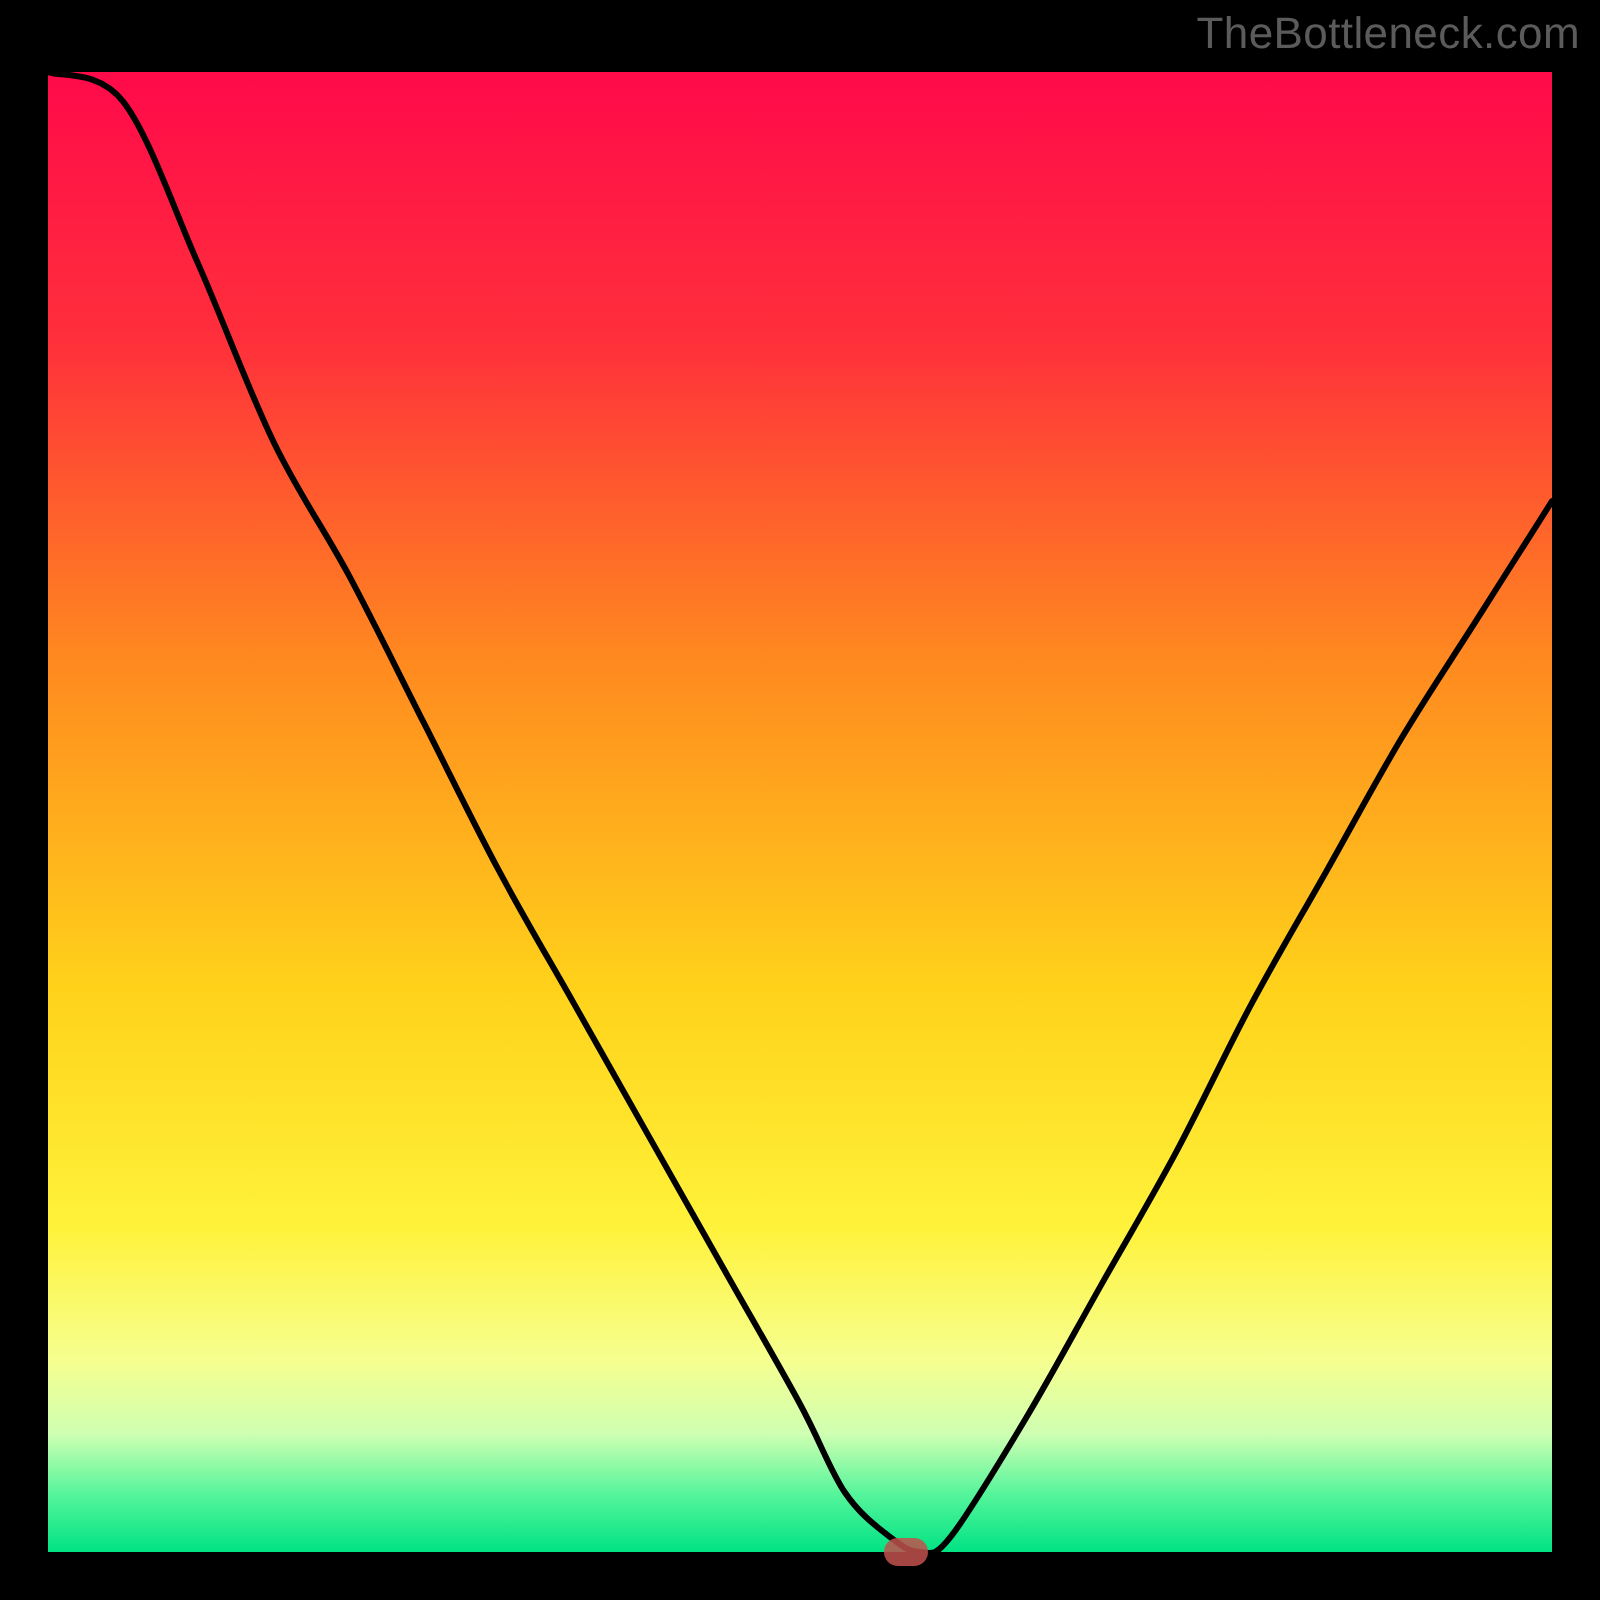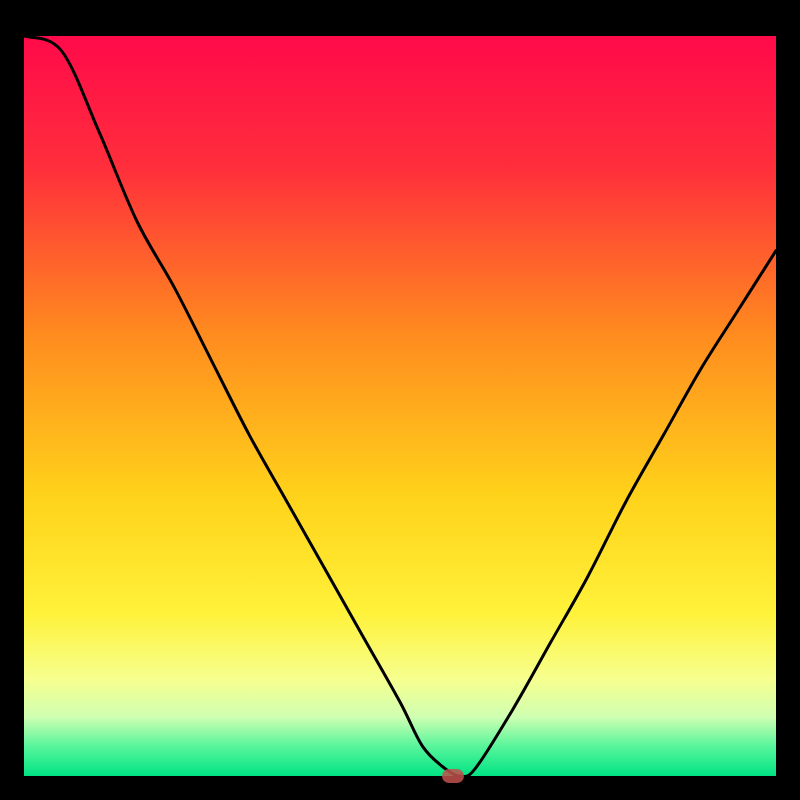--- a/index.html
+++ b/index.html
@@ -43,20 +43,21 @@
     width: 22px;
     height: 14px;
     border-radius: 7px;
     transform: translate(-50%, -50%);
   }
 </style>
 </head>
 <body>
 <div class="stage">
 
+  <div class="watermark">TheBottleneck.com</div>
 
   <div class="plot-frame" id="plot-frame" style="left: 19px; top: 31px; width: 762px; height: 750px; border-color: rgb(0, 0, 0);">
     <div class="gradient" id="gradient" style="left: 0px; top: 0px; width: 752px; height: 740px; background: linear-gradient(rgb(255, 10, 74) 0%, rgb(255, 47, 59) 18%, rgb(255, 138, 31) 40%, rgb(255, 210, 26) 62%, rgb(255, 242, 58) 78%, rgb(246, 255, 143) 87%, rgb(207, 255, 178) 92%, rgb(88, 245, 155) 96%, rgb(0, 227, 132) 100%);"></div>
     <svg class="curve" id="curve-svg" width="752" height="740" viewBox="0 0 752 740">
         <path d="M 0 0 C 6.266666666666667 2.466666666666678, 25.06666666666667 -1.2333333333332739, 37.6 14.800000000000068 C 50.13333333333333 30.83333333333341, 62.66666666666667 67.83333333333339, 75.2 96.20000000000005 C 87.73333333333333 124.5666666666667, 100.26666666666667 159.10000000000002, 112.8 185 C 125.33333333333333 210.89999999999998, 137.86666666666667 228.16666666666663, 150.4 251.59999999999997 C 162.93333333333334 275.0333333333333, 175.46666666666667 300.9333333333333, 188 325.59999999999997 C 200.53333333333333 350.26666666666665, 213.06666666666666 376.16666666666663, 225.6 399.59999999999997 C 238.13333333333333 423.0333333333333, 250.66666666666666 444, 263.2 466.2 C 275.73333333333335 488.4, 288.26666666666665 510.59999999999997, 300.8 532.8 C 313.33333333333337 555, 325.8666666666667 577.1999999999999, 338.40000000000003 599.4 C 350.9333333333334 621.6, 365.97333333333336 647.5, 376 666 C 386.02666666666664 684.5, 391.03999999999996 699.3, 398.56 710.4 C 406.08000000000004 721.5, 414.8533333333334 727.6666666666667, 421.12000000000006 732.6 C 427.3866666666667 737.5333333333333, 431.14666666666665 740, 436.15999999999997 740 C 441.1733333333333 740, 442.4266666666666 743.7, 451.2 732.6 C 459.97333333333336 721.5, 476.26666666666665 694.3666666666667, 488.8 673.4 C 501.33333333333337 652.4333333333333, 513.8666666666667 629, 526.4 606.8 C 538.9333333333333 584.5999999999999, 551.4666666666667 563.6333333333333, 564 540.2 C 576.5333333333333 516.7666666666668, 589.0666666666667 489.6333333333333, 601.6 466.2 C 614.1333333333333 442.76666666666665, 626.6666666666666 421.79999999999995, 639.1999999999999 399.59999999999997 C 651.7333333333332 377.4, 664.2666666666668 353.9666666666666, 676.8000000000001 332.99999999999994 C 689.3333333333334 312.0333333333333, 701.8666666666667 293.5333333333333, 714.4 273.8 C 726.9333333333333 254.0666666666667, 745.7333333333333 224.4666666666667, 752 214.60000000000002" fill="none" stroke="#000000" stroke-width="3" stroke-linecap="round" stroke-linejoin="round"></path>
       </svg>
     <div class="marker" id="marker" style="left: 428.64px; top: 740px; width: 22px; height: 14px; border-radius: 7px; background: rgb(193, 81, 76); opacity: 0.85;"></div>
   </div>
 
 </div>

